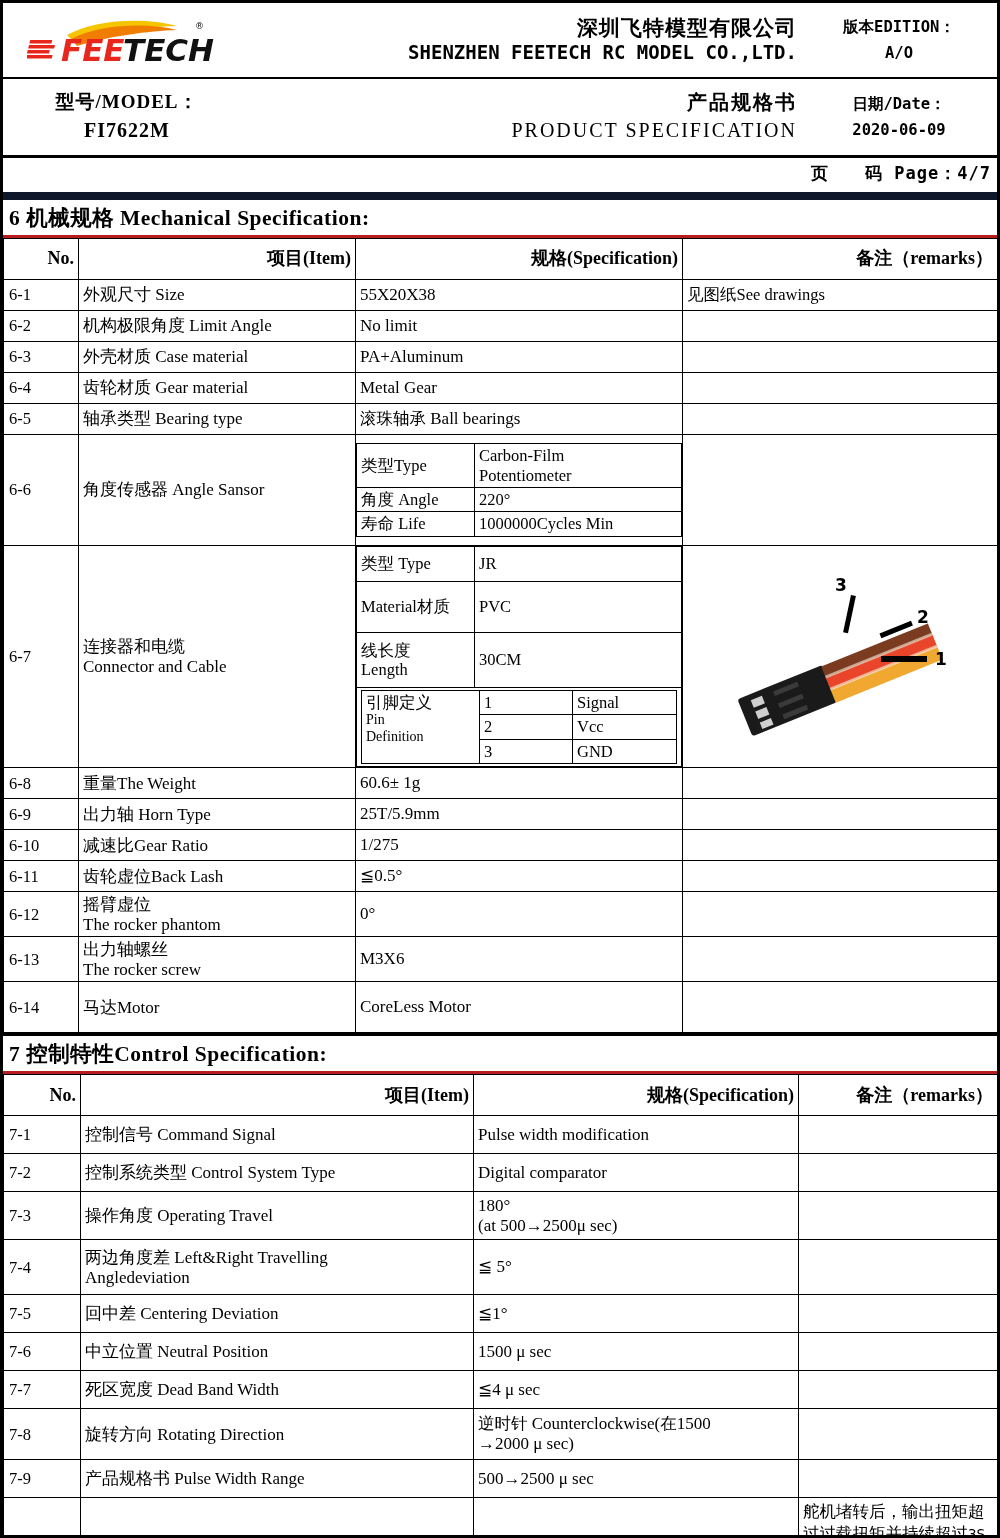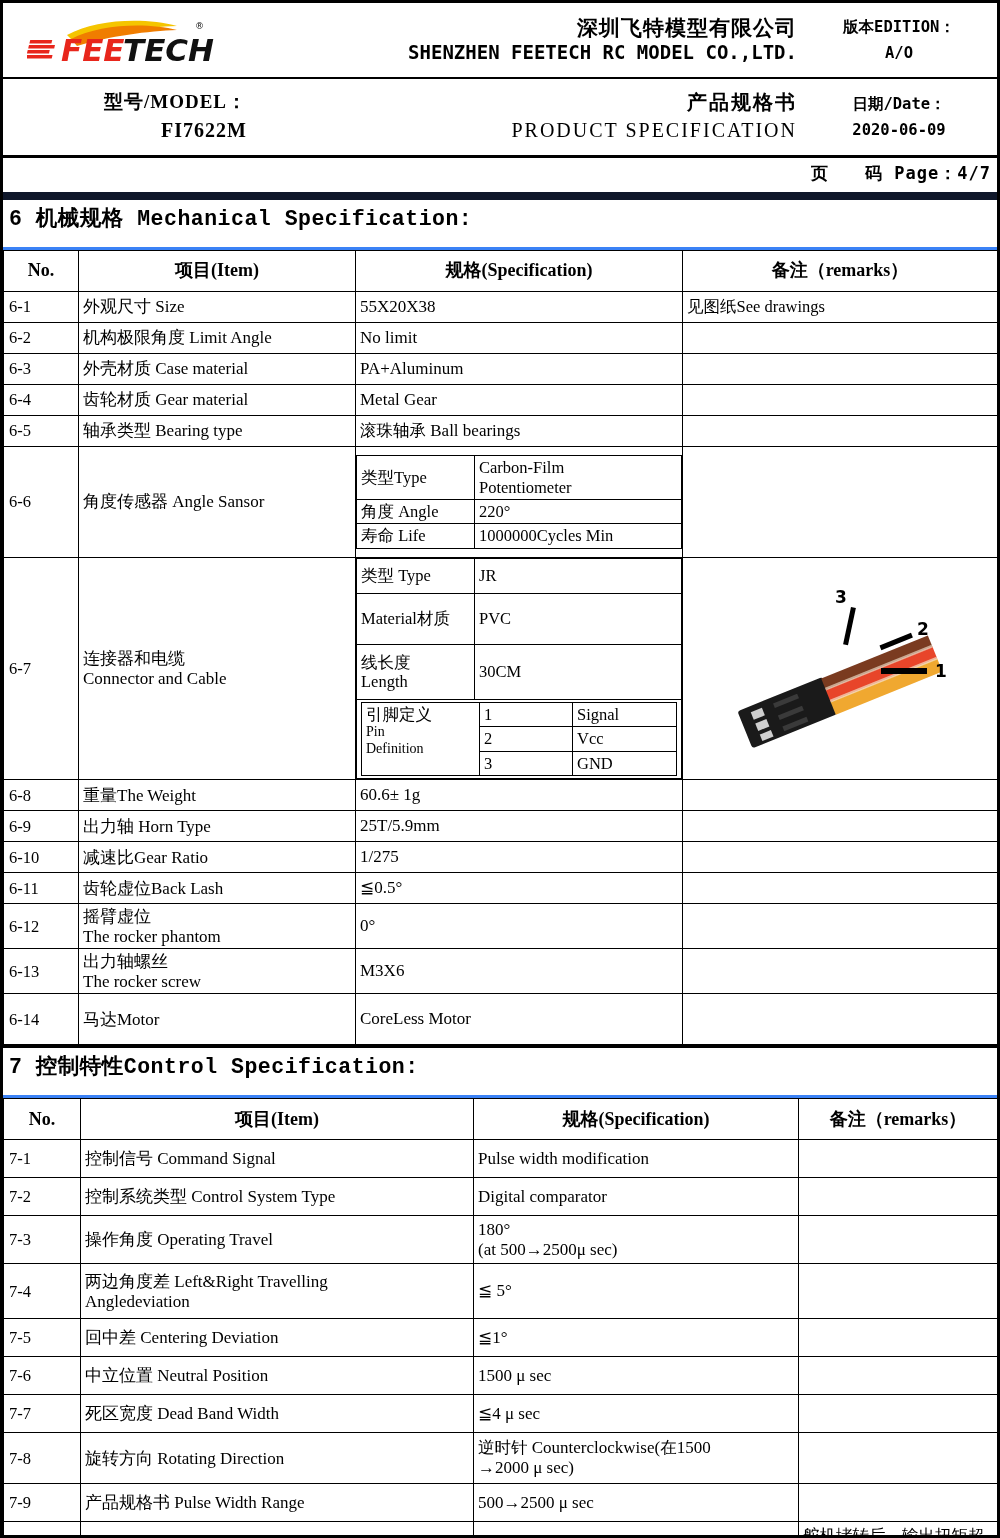--- a/index.html
+++ b/index.html
@@ -43,30 +43,30 @@
   .logo{position:relative;width:200px;height:54px;margin:0 auto;}
   .logo svg{display:block;}
 
   
   .pgstrip{height:34px;border-bottom:8px solid #0f172a;position:relative;}
   .pgstrip .pg{position:absolute;right:6px;top:4px;
      font-family:"DejaVu Sans Mono","Liberation Mono",monospace;
      font-size:17px;font-weight:bold;letter-spacing:1px;}
 
   
-  .sect{border-bottom:3px solid #3b82f6;padding:3px 6px 15px 6px;font-family:Liberation Mono, monospace;}
+  .sect{border-bottom:3px solid #b91c1c;padding:3px 6px 3px 6px;}
   .sect span{font-size:21.5px;font-weight:bold;letter-spacing:0.5px;}
 
   
   col.c-no6{width:75px;}   col.c-it6{width:277px;}
   col.c-sp6{width:327px;}  col.c-rm6{width:315px;}
   col.c-no7{width:77px;}   col.c-it7{width:393px;}
   col.c-sp7{width:325px;}  col.c-rm7{width:199px;}
 
-  .thead td{text-align:center;font-weight:bold;font-size:18px;height:38px;}
+  .thead td{text-align:right;font-weight:bold;font-size:18px;height:38px;}
   .thead .cn{font-family:Liberation Sans, sans-serif;font-size:18px;}
   td.no{font-size:16.5px;padding-left:5px;}
   .cn{font-family:"DejaVu Sans","Liberation Sans",sans-serif;}
   .itemtxt .cn{font-size:17px;}
   .itemtxt{font-size:17px;}
   .spec{font-family:"Liberation Serif",serif;font-size:17px;}
   .spec .cn{font-family:"DejaVu Sans","Liberation Sans",sans-serif;font-size:16.5px;}
   .rm{font-family:"Liberation Serif",serif;font-size:16.5px;}
   .rm .cn{font-family:"DejaVu Sans","Liberation Sans",sans-serif;font-size:16.5px;}
 
@@ -128,21 +128,21 @@
     </tbody>
       </table>
     <table style="border-top:2px solid #000">
       <colgroup>
           <col style="width:248px">
           <col>
           <col style="width:196px">
         </colgroup>
       <tbody>
           <tr class="hdr-row2">
-        <td class="logo-cell" style="text-align:right">
+        <td class="logo-cell" style="text-align:center">
           <div class="model-lbl">型号/MODEL：</div>
           <div class="model-val" style="margin-top:6px">FI7622M</div>
         </td>
         <td class="title-cell">
           <div class="cn-mid">产品规格书</div>
           <div class="en-mid" style="margin-top:4px">PRODUCT  SPECIFICATION</div>
         </td>
         <td class="edi-cell">
           <div class="sm-lbl">日期/Date：</div>
           <div class="sm-val" style="margin-top:8px">2020-06-09</div>

